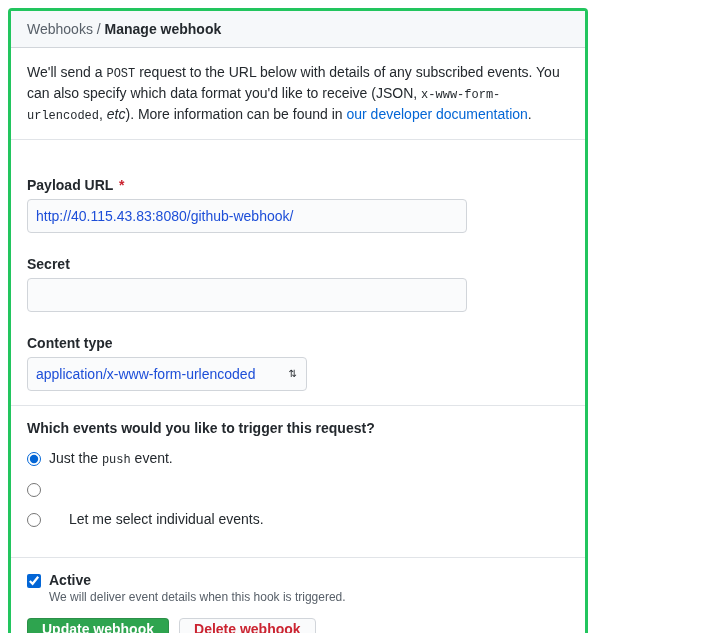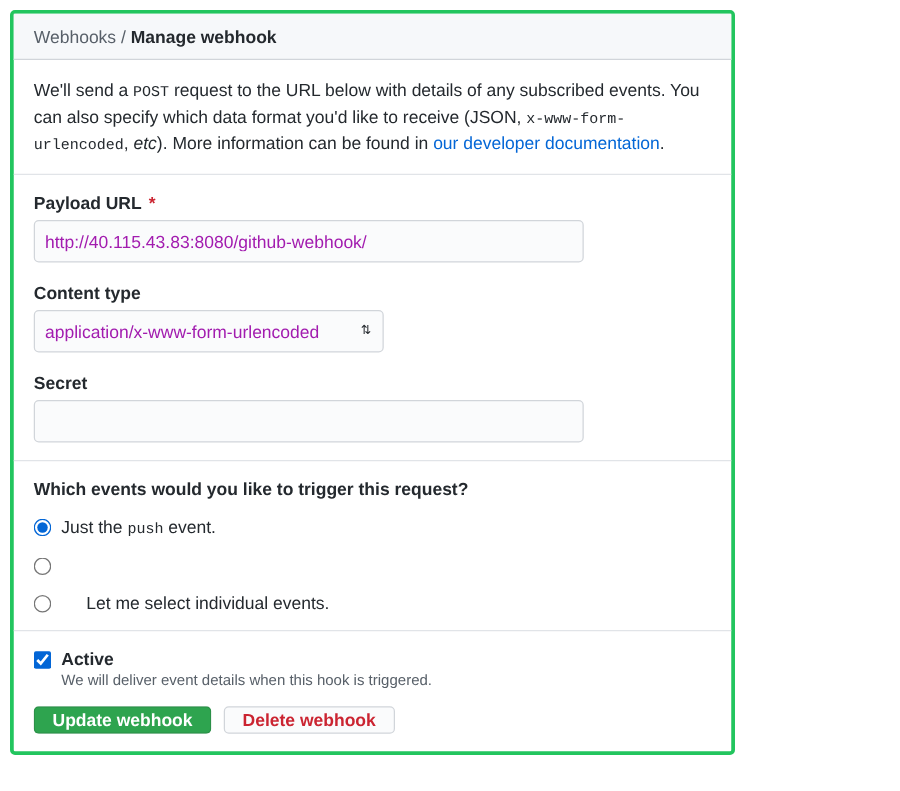--- a/index.html
+++ b/index.html
@@ -30,30 +30,31 @@
     }
     .section:last-child { border-bottom: none; }
     .intro { line-height: 1.5; color: #24292e; }
     .intro code, .code { font-family: SFMono-Regular, Consolas, "Liberation Mono", Menlo, monospace; font-size: 12px; background: transparent; }
     .intro a { color: #0366d6; text-decoration: none; }
     .form-label {
       display: block;
       font-weight: 600;
       margin-bottom: 6px;
       font-size: 14px;
+      margin-top: 23px;
     }
     .required { color: #cb2431; margin-left: 2px; font-weight: 600; }
     .text-input, .select-wrap select {
       width: 440px;
       padding: 6px 8px;
       font-size: 14px;
       border: 1px solid #d1d5da;
       border-radius: 4px;
       background: #fafbfc;
-      color: #a21caf;
+      color: #1d4ed8;
       height: 34px;
     }
     .select-wrap {
       position: relative;
       display: inline-block;
       width: 280px;
     }
     .select-wrap select {
       width: 280px;
       appearance: none;
@@ -72,21 +73,21 @@
     }
     .field-block { margin-bottom: 16px; }
     .field-block:last-child { margin-bottom: 0; }
     .question { font-weight: 600; margin-bottom: 14px; }
     .radio-row, .check-row {
       display: flex;
       align-items: flex-start;
       gap: 8px;
       margin-bottom: 14px;
     }
-    .radio-row:last-child { margin-bottom: 0; gap: 28px; }
+    .radio-row:last-child { margin-bottom: 16px; gap: 28px; }
     .radio-row input[type=radio], .check-row input[type=checkbox] {
       margin-top: 2px;
       width: 14px; height: 14px;
       accent-color: #0366d6;
     }
     .radio-label, .check-label { cursor: default; }
     .radio-label strong { font-weight: 600; }
     .radio-label .code { font-size: 12px; }
     .note { color: #586069; font-size: 12px; margin-top: 2px; }
     .actions { display: flex; gap: 10px; }
@@ -129,33 +130,33 @@
   <div class="section">
     <div class="field-block">
       <label class="form-label">
         <span>Payload URL</span>
         <span class="required">*</span>
       </label>
       <input type="text" class="text-input" value="http://40.115.43.83:8080/github-webhook/" style="">
     </div>
 
     <div class="field-block">
+      <label class="form-label">Secret</label>
+      <input type="text" class="text-input" value="" style="">
+    </div>
+
+    <div class="field-block">
       <label class="form-label">Content type</label>
       <div class="select-wrap">
         <select>
           <option>application/x-www-form-urlencoded</option>
           <option>application/json</option>
         </select>
         <span class="select-caret">⇅</span>
       </div>
-    </div>
-
-    <div class="field-block">
-      <label class="form-label">Secret</label>
-      <input type="text" class="text-input" value="" style="">
     </div>
   </div>
 
   <div class="section">
     <div class="question">Which events would you like to trigger this request?</div>
 
     <label class="radio-row">
       <input type="radio" name="events" checked="" style="">
       <span class="radio-label">
         <span>Just the </span><code class="code">push</code><span> event.</span>

